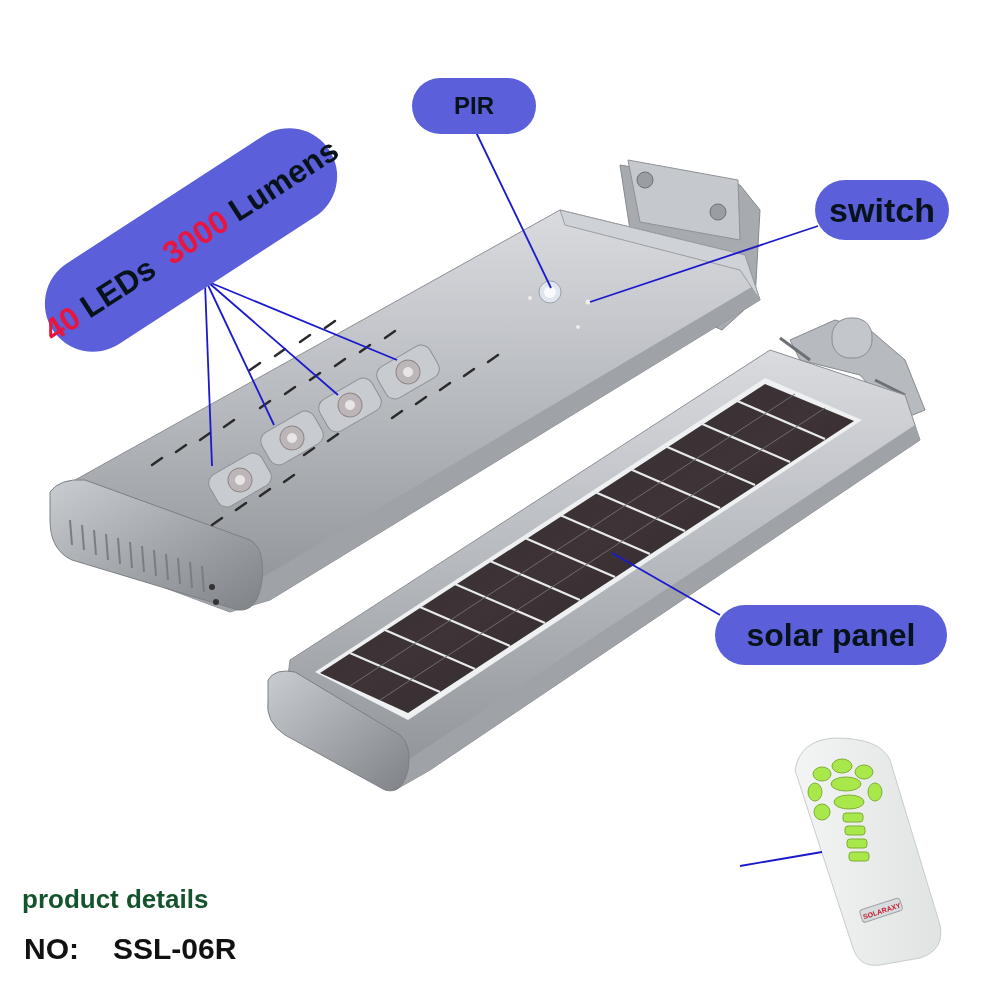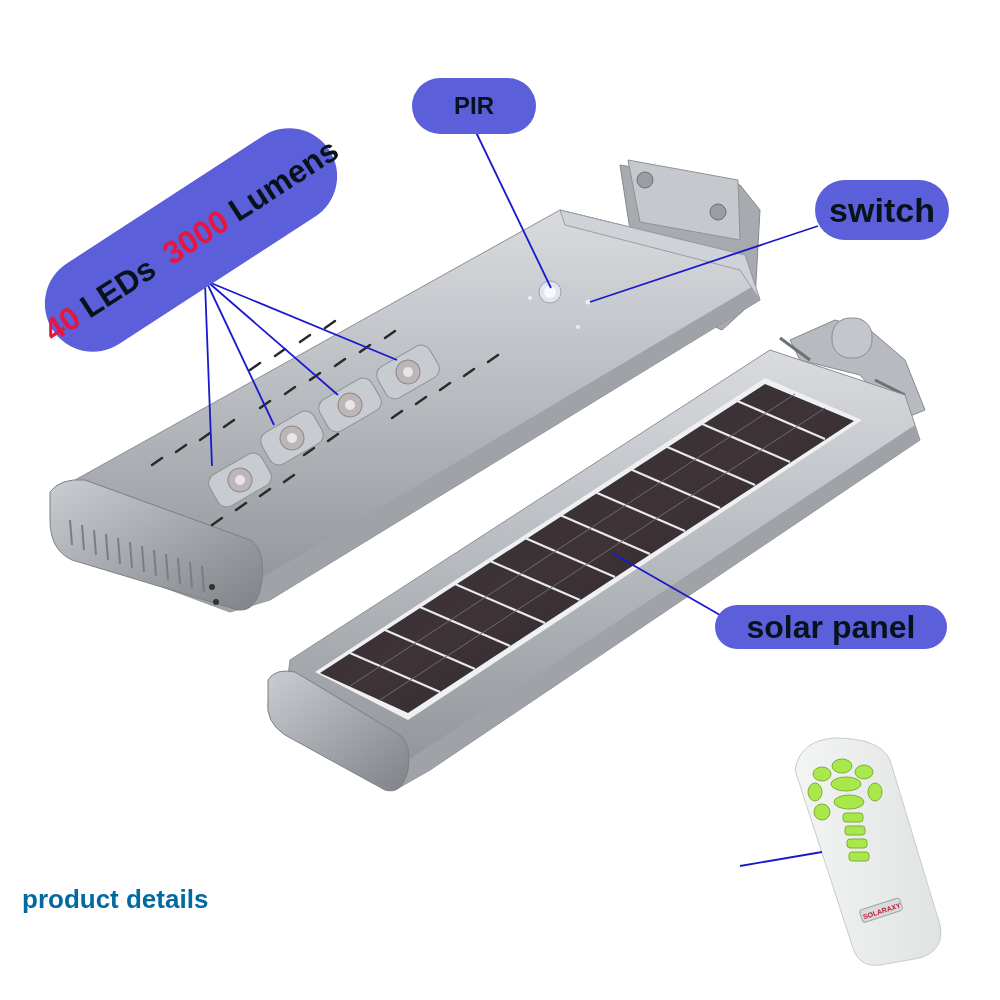--- a/index.html
+++ b/index.html
@@ -6,30 +6,30 @@
   body { width:1000px; height:1000px; position:relative; overflow:hidden; font-family:"Liberation Sans", sans-serif; }
   .canvas { position:absolute; left:0; top:0; width:1000px; height:1000px; }
   .pill {
     position:absolute; background:#5b5fd9; border-radius:999px;
     display:flex; align-items:center; justify-content:center;
     font-family:"Liberation Sans", sans-serif; font-weight:bold; color:#07121a;
     white-space:nowrap;
   }
   .pill.pir { left:412px; top:72px; width:124px; height:56px; font-size:24px;margin-top:6px; }
   .pill.switch { left:815px; top:180px; width:134px; height:60px; font-size:34px; }
-  .pill.solar { left:715px; top:605px; width:232px; height:44px; font-size:32px; }
+  .pill.solar { left:715px; top:605px; width:232px; height:60px; font-size:32px; }
   .pill.remote { left:488px; top:844px; width:252px; height:66px; font-size:26px; }
   .pill.leds {
     left:20px; top:210px; width:330px; height:96px; font-size:32px;
     transform: rotate(-33deg); transform-origin:center;
     left:26px; top:192px;
   }
   .pill.leds .red { color:#e8163f; }
   .pill.leds span + span { margin-left:8px; }
-  .details-title { position:absolute; left:22px; top:884px; font-size:26px; font-weight:bold; color:#0369a1; }
+  .details-title { position:absolute; left:22px; top:884px; font-size:26px; font-weight:bold; color:#14532d; }
   .details-no { position:absolute; left:24px; top:932px; font-size:30px; font-weight:bold; color:#111; display:flex; }
   .details-no .val { margin-left:34px; }
   svg { position:absolute; left:0; top:0; }
 </style>
 </head>
 <body>
 
 <div class="canvas">
 
   <svg width="1000" height="1000" viewBox="0 0 1000 1000">
@@ -216,13 +216,17 @@
     <span class="red">40</span>
     <span>LEDs</span>
     <span class="red" style="margin-left:16px">3000</span>
     <span>Lumens</span>
   </div>
   <div class="pill pir">PIR</div>
   <div class="pill switch">switch</div>
   <div class="pill solar">solar panel</div>
 
   <div class="details-title">product details</div>
+  <div class="details-no">
+    <span>NO:</span>
+    <span class="val">SSL-06R</span>
+  </div>
 </div>
 
 </body></html>

